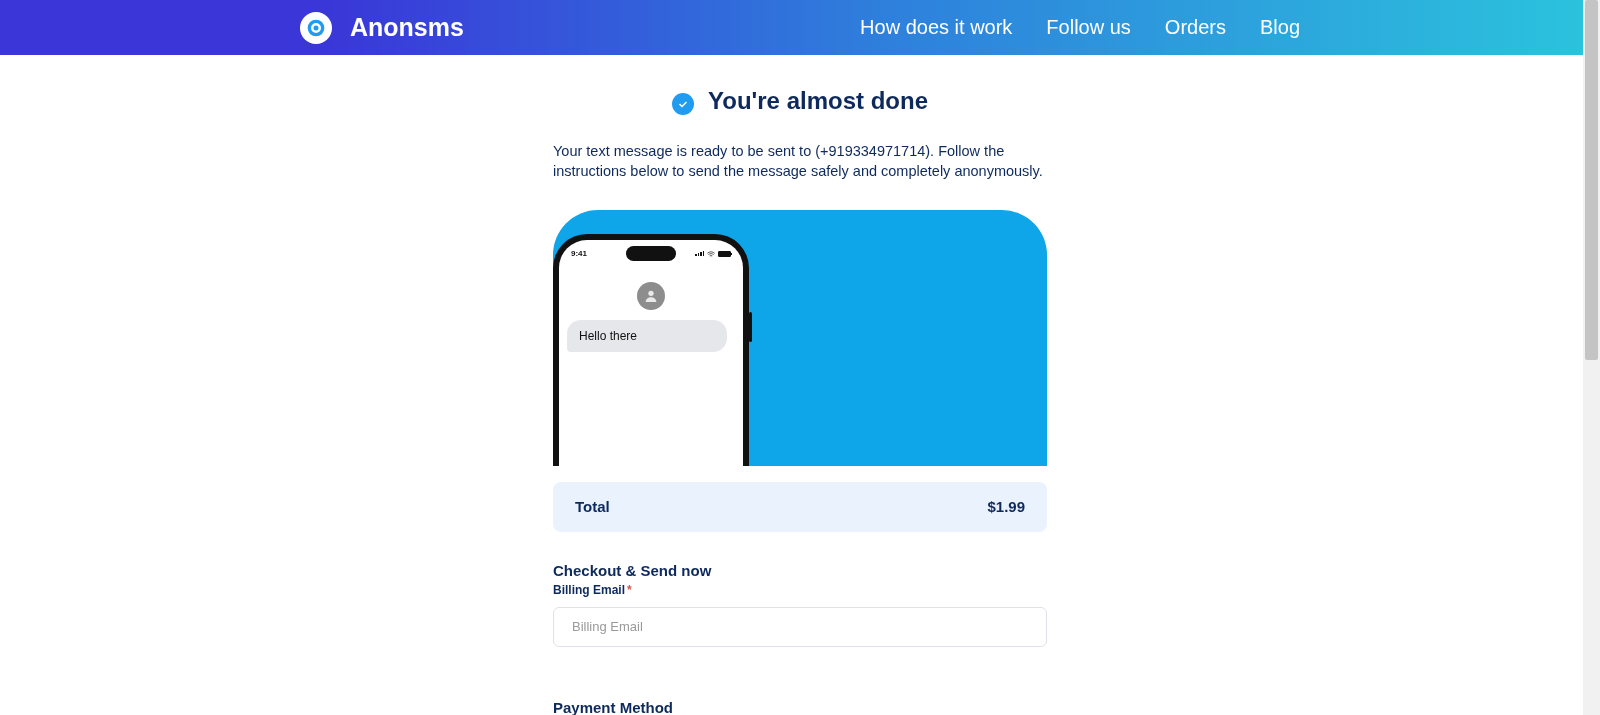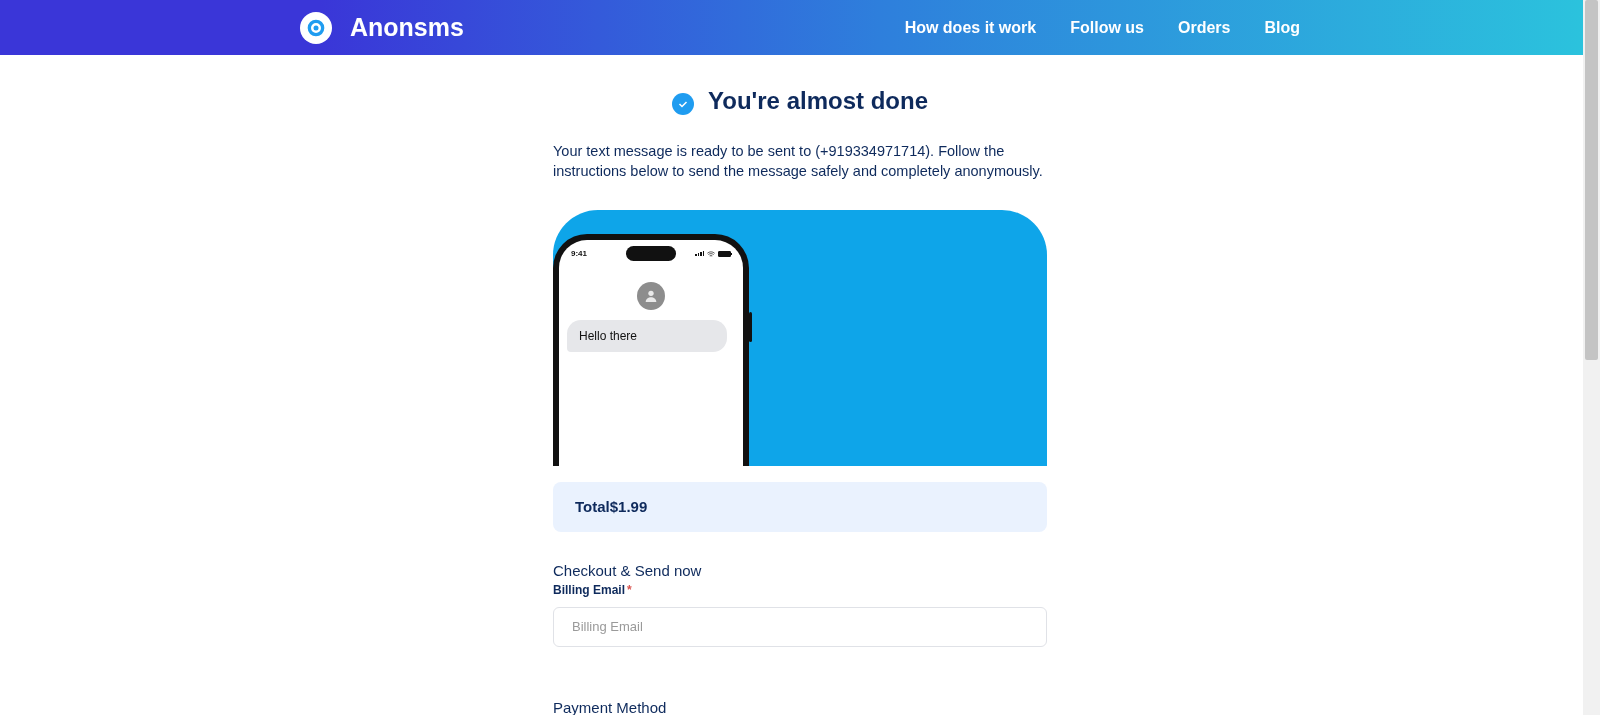--- a/index.html
+++ b/index.html
@@ -15,21 +15,21 @@
     color: #fff;
   }
   .logo-wrap { display: flex; align-items: center; gap: 18px; }
   .logo-icon {
     width: 32px; height: 32px; border-radius: 50%; background: #fff;
     display: flex; align-items: center; justify-content: center;
   }
   .logo-icon svg { width: 20px; height: 20px; }
   .brand { font-size: 25px; font-weight: 700; }
   .nav { margin-left: auto; display: flex; gap: 34px; }
-  .nav-link { color: #fff; font-size: 16px; font-weight: 700; text-decoration: none; cursor: pointer; text-align: center; }
+  .nav-link { color: #fff; font-size: 20px; font-weight: 400; text-decoration: none; cursor: pointer; text-align: center; }
 
   
   .content { width: 494px; margin: 0 auto; padding-top: 32px; }
   .heading-row { display: flex; align-items: flex-end; justify-content: center; gap: 14px; margin-bottom: 26px; }
   .check-badge {
     width: 22px; height: 22px; border-radius: 50%; background: #1f9cf0;
     display: flex; align-items: center; justify-content: center;
   }
   .check-badge svg { width: 12px; height: 12px; stroke: #fff; fill: none; stroke-width: 3; }
   .page-title { font-size: 24px; font-weight: 700; color: #0e2a5c; }
@@ -73,26 +73,26 @@
   }
   .avatar svg { width:16px; height:16px; fill:#e9e9e9; }
   .bubble {
     background: #e6e7ea; border-radius: 14px; border-bottom-left-radius: 4px;
     padding: 9px 12px; font-size: 12px; color: #111; width: 160px;
   }
 
   
   .total-bar {
     margin-top: 16px; background: #eaf2fe; border-radius: 8px; height: 50px;
-    display: flex; align-items: center; padding: 0 22px;
+    display: flex; align-items: center; justify-content: space-between; padding: 0 22px;
     color: #0e2a5c; font-weight: 700; font-size: 15px;
   }
 
   
-  .section-title { margin-top: 30px; font-size: 15px; font-weight: 400; color: #0e2a5c; }
+  .section-title { margin-top: 30px; font-size: 15px; font-weight: 700; color: #0e2a5c; }
   .field-label { margin-top: 4px; font-size: 12px; font-weight: 700; color: #0e2a5c; }
   .req { color: #d9534f; margin-left: 2px; }
   .text-input {
     margin-top: 10px; width: 100%; height: 40px; border: 1px solid #e0e2e7; border-radius: 6px;
     padding: 0 18px; font-size: 13px; color: #333; outline: none;
   }
   .text-input::placeholder { color: #9a9a9a; }
   .section-title.pm { margin-top: 52px; }
 
   

